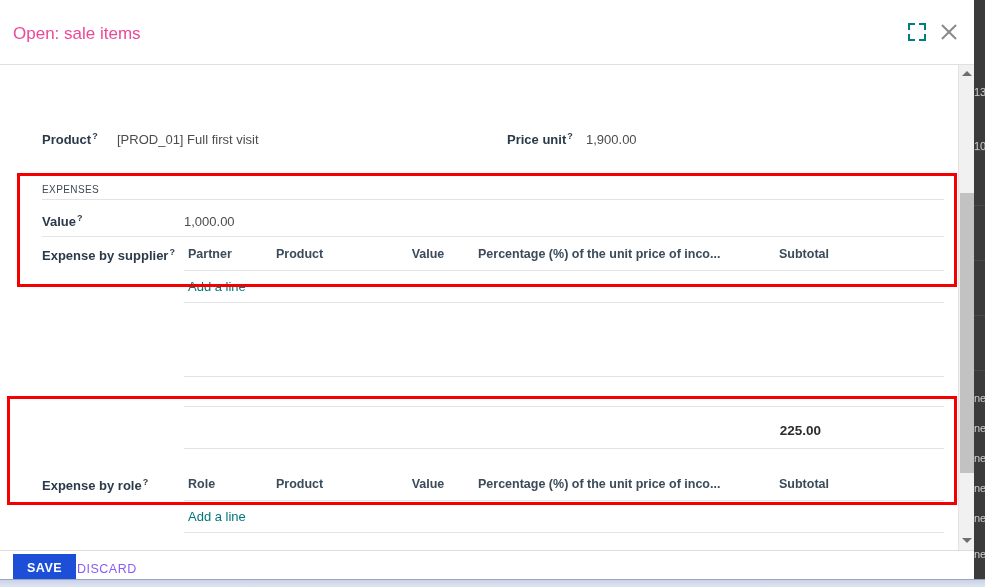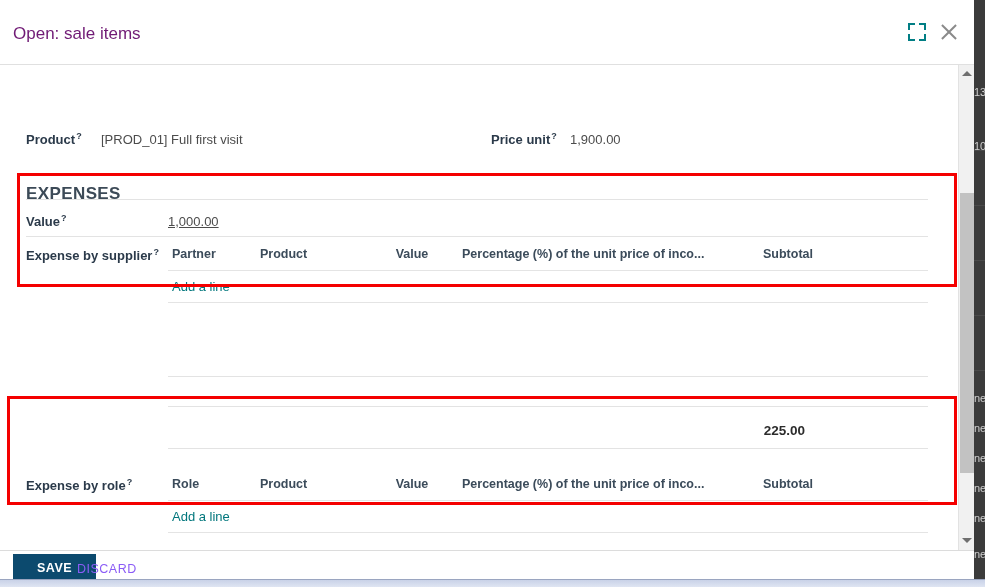--- a/index.html
+++ b/index.html
@@ -67,21 +67,21 @@
   .modal-header {
     position: relative;
     height: 62px;
     background: #ffffff;
     border-bottom: 1px solid #e0e0e0;
   }
   .modal-title {
     position: absolute;
     left: 13px; top: 21px;
     font-size: 17px;
-    color: #701a75;
+    color: #ec4899;
     font-family: "Liberation Sans", sans-serif;
   }
   .hdr-icons {
     position: absolute;
     right: 14px; top: 18px;
     display: flex;
     align-items: center;
     gap: 12px;
   }
   .icon-expand {
@@ -117,21 +117,21 @@
   
   .modal-body {
     position: relative;
     height: 485px;
     overflow: hidden;
     background: #ffffff;
   }
 
   .content {
     position: absolute;
-    left: 0; top: 0;
+    left: 16px; top: 0;
     width: 781px;
     height: 485px;
   }
 
   .flabel {
     position: absolute;
     font-size: 13px;
     font-weight: bold;
     color: #2b3a4a;
     white-space: nowrap;
@@ -145,22 +145,22 @@
   }
   .fvalue {
     position: absolute;
     font-size: 13px;
     color: #4c4c4c;
     white-space: nowrap;
   }
 
   .section-head {
     position: absolute;
-    font-size: 17px;
-    font-weight: bold;
+    font-size: 10px;
+    font-weight: normal;
     letter-spacing: .4px;
     color: #3c4a57;
   }
   .hr {
     position: absolute;
     height: 1px;
     background: #e3e3e3;
   }
 
   
@@ -316,26 +316,26 @@
   
   .modal-footer {
     position: relative;
     height: 32px;
     background: #ffffff;
     border-top: 1px solid #dcdcdc;
   }
   .btn-save {
     position: absolute;
     left: 13px; top: 3px;
-    background: #0c4a6e;
+    background: #1d4ed8;
     color: #ffffff;
     font-size: 12.5px;
     font-weight: bold;
     letter-spacing: .5px;
-    padding: 7px 24px;
+    padding: 7px 14px;
     cursor: pointer;
     border: none;
     font-family: "Liberation Sans", sans-serif;
   }
   .btn-discard {
     position: absolute;
     left: 71px; top: 10px;
     color: #8b5cf6;
     font-size: 12.5px;
     font-weight: normal;
@@ -404,21 +404,21 @@
           <span>Price unit</span><span class="q">?</span>
         </div>
         <div class="fvalue" style="left:570px; top:67px;">1,900.00</div>
 
         <div class="section-head" style="left:26px; top:119px;">EXPENSES</div>
         <div class="hr" style="left:26px; top:134px; width:902px;"></div>
 
         <div class="flabel" style="left:26px; top:148px;">
           <span>Value</span><span class="q">?</span>
         </div>
-        <div class="fvalue" style="left:168px; top:149px;text-decoration:underline;">1,000.00</div>
+        <div class="fvalue" style="left:168px; top:149px;">1,000.00</div>
 
         <div class="hr" style="left:26px; top:171px; width:902px;"></div>
 
         <div class="flabel" style="left:26px; top:182px;">
           <span>Expense by supplier</span><span class="q">?</span>
         </div>
 
         <div class="o2m" style="left:168px; top:178px; width:760px;">
           <table>
             <colgroup>

